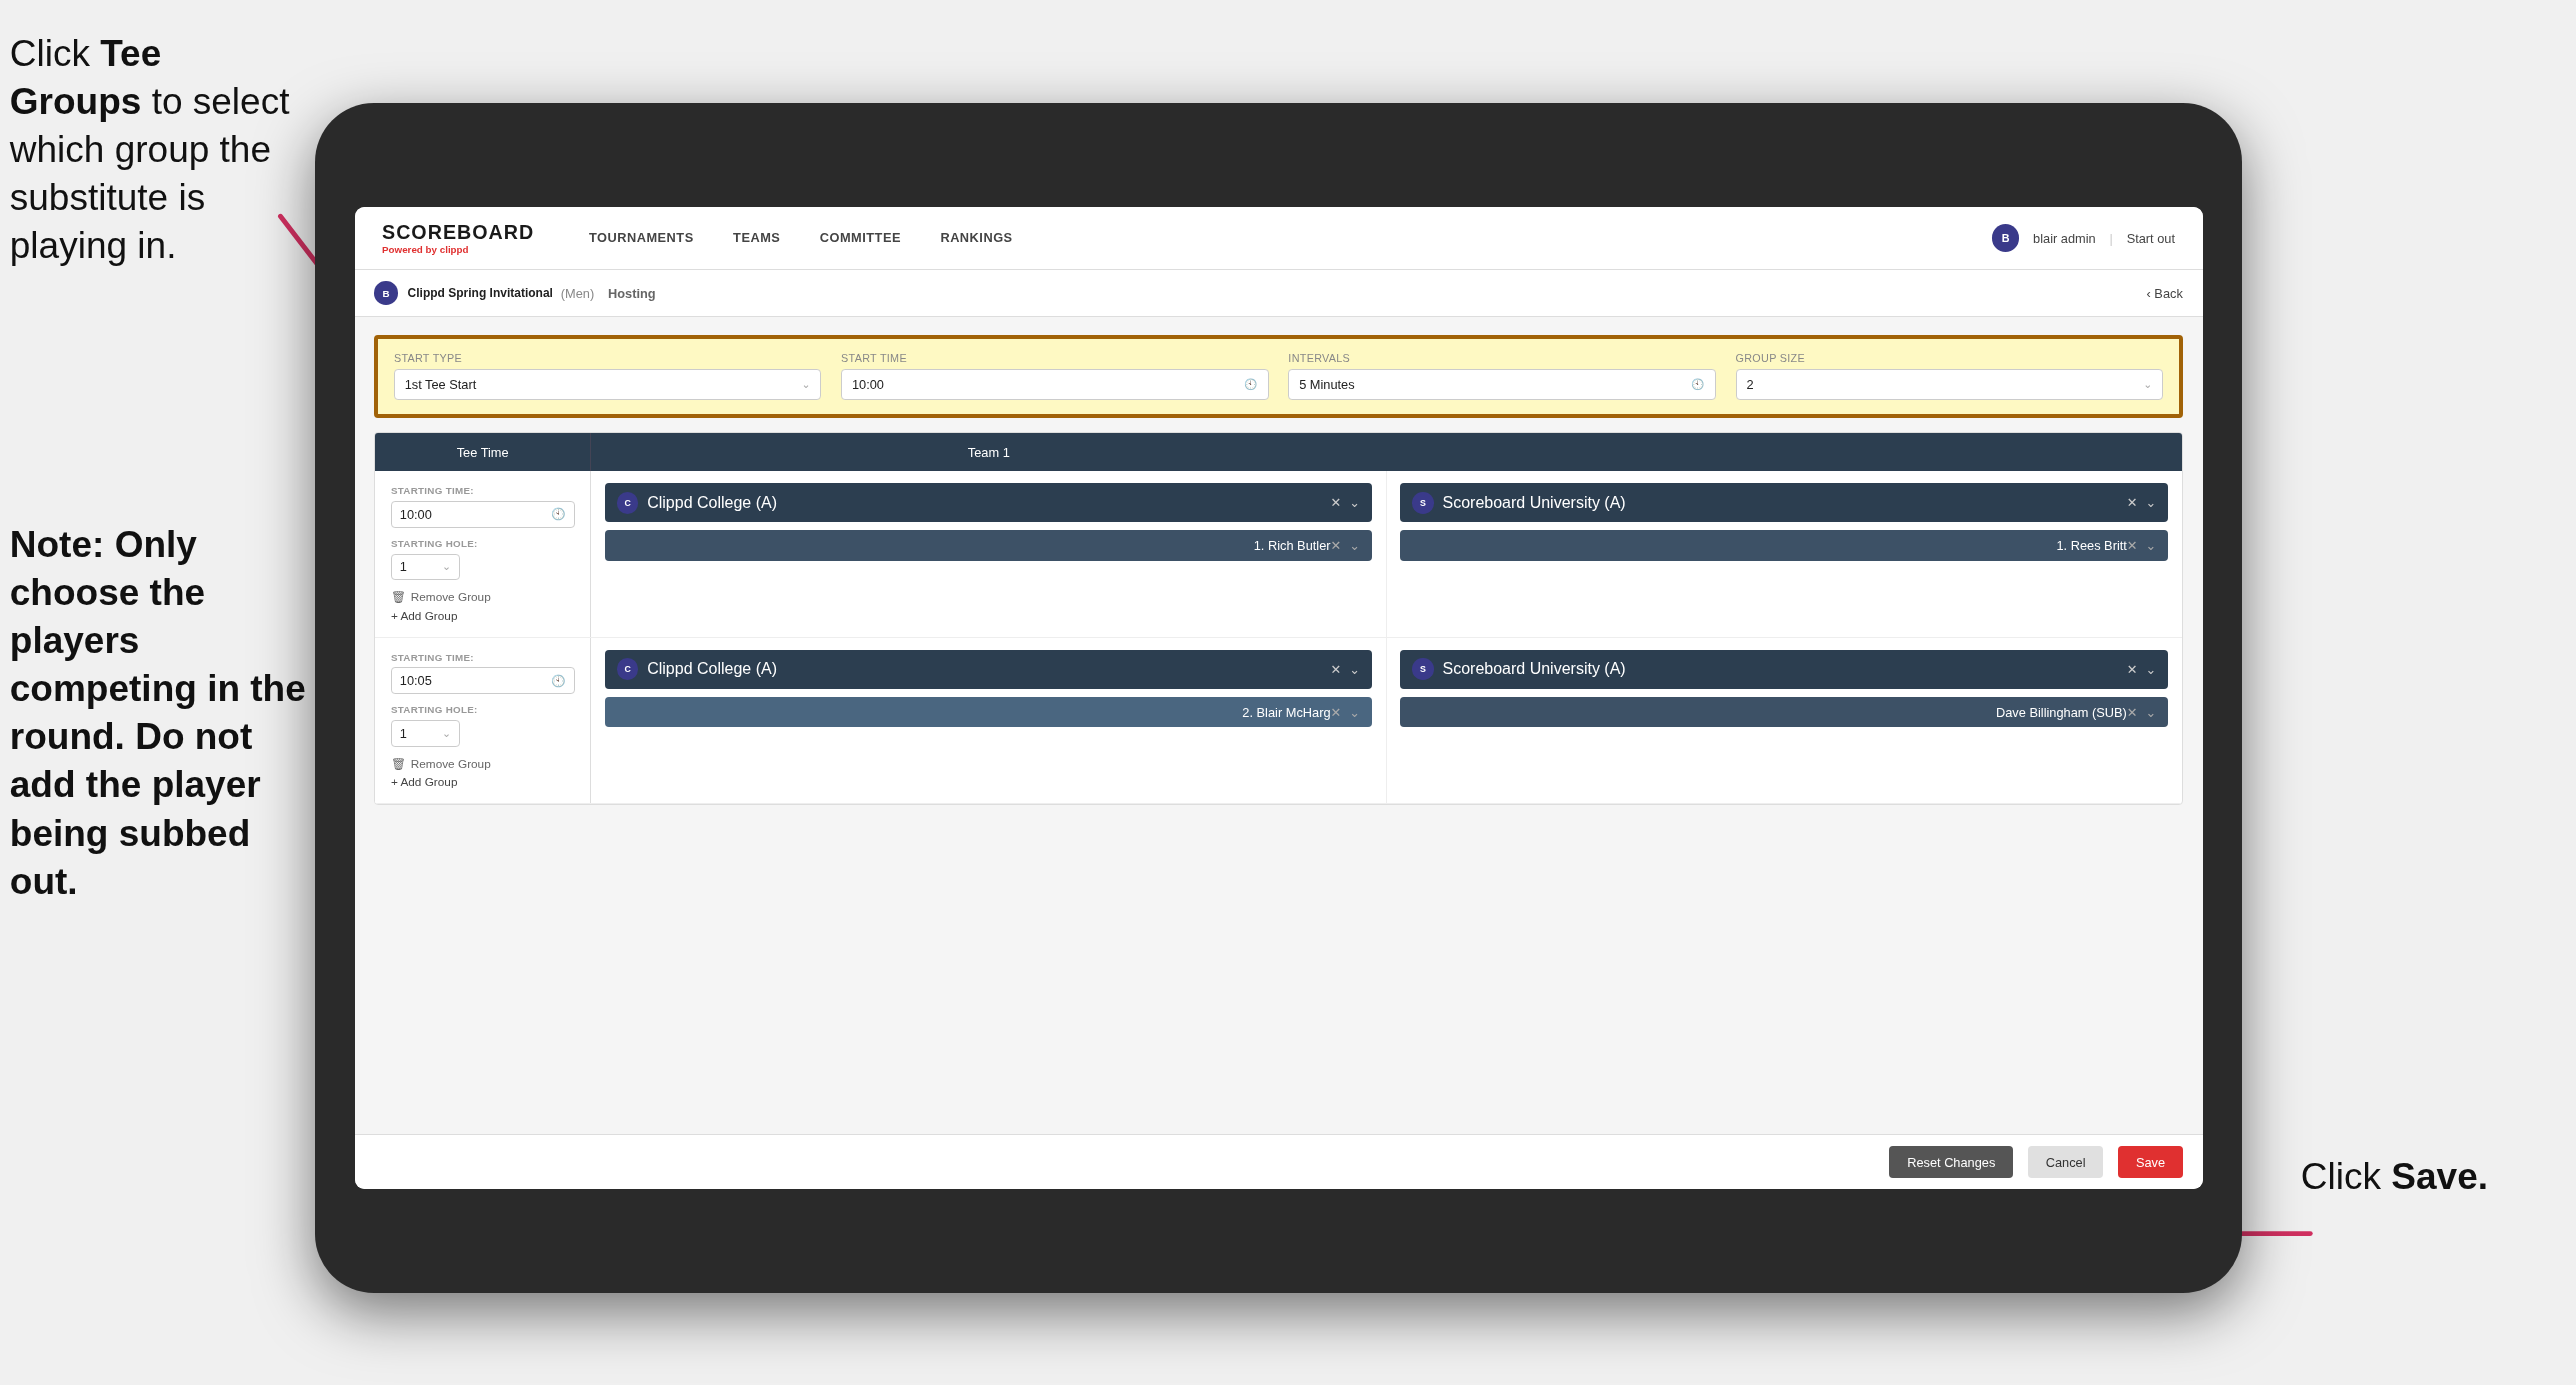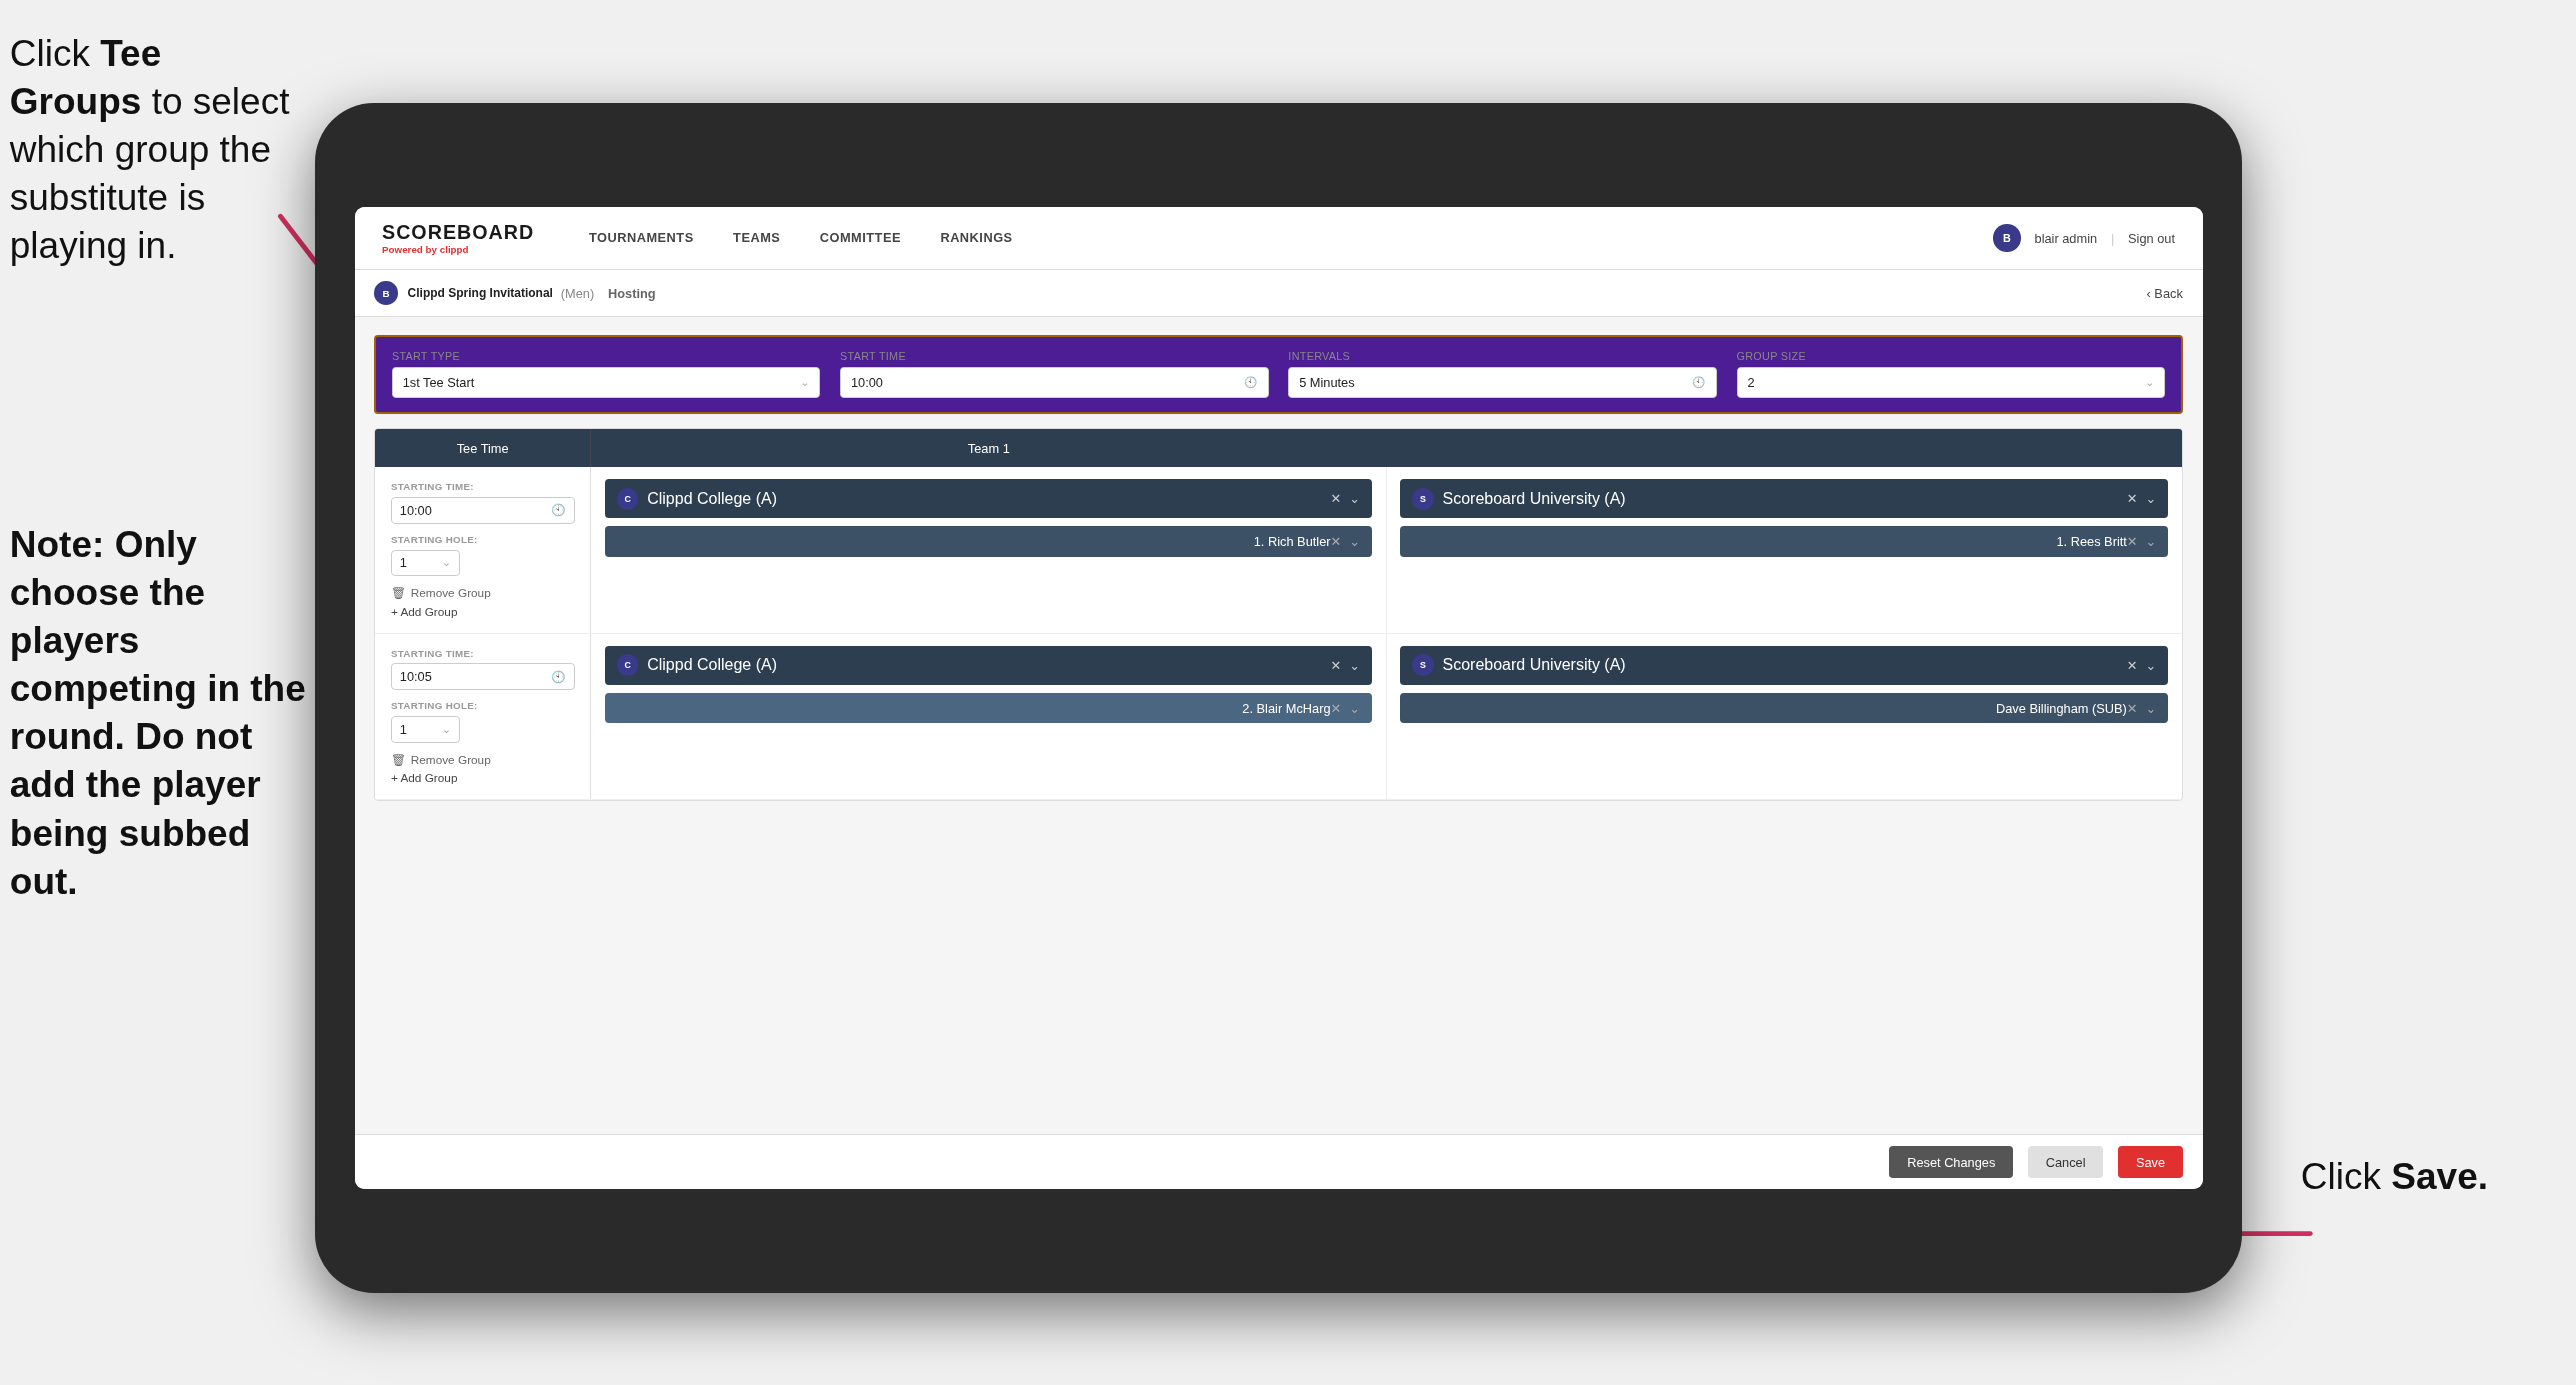--- a/index.html
+++ b/index.html
@@ -199,22 +199,22 @@
     
     .main-content {
       background: #f5f5f5;
       flex: 1;
       overflow-y: auto;
       padding: 17.7px 19.7px;
     }
 
     
     .settings-row {
-      background: #4c1d95;
-      border: 2px solid #a16207;
+      background: #fef9c3;
+      border: 4px solid #a16207;
       border-radius: 3.9px;
       padding: 13.8px 15.7px;
       margin-bottom: 13.8px;
       display: flex;
       gap: 19.7px;
       align-items: flex-start;
     }
 
     .settings-field {
       display: flex;
@@ -512,21 +512,21 @@
       <div class="nav-links">
         <div class="nav-link">TOURNAMENTS</div>
         <div class="nav-link">TEAMS</div>
         <div class="nav-link">COMMITTEE</div>
         <div class="nav-link">RANKINGS</div>
       </div>
       <div class="nav-right">
         <div class="admin-avatar">B</div>
         <span>blair admin</span>
         <span class="divider">|</span>
-        <span style="cursor:pointer;">Sign out</span>
+        <span style="cursor:pointer;">Start out</span>
       </div>
     </div>
 
     <div class="sub-header">
       <div class="breadcrumb-icon">B</div>
       <span class="breadcrumb-title">Clippd Spring Invitational</span>
       <span class="breadcrumb-sub">(Men)</span>
       <span class="hosting-badge">Hosting</span>
       <span class="back-btn">‹ Back</span>
     </div>

